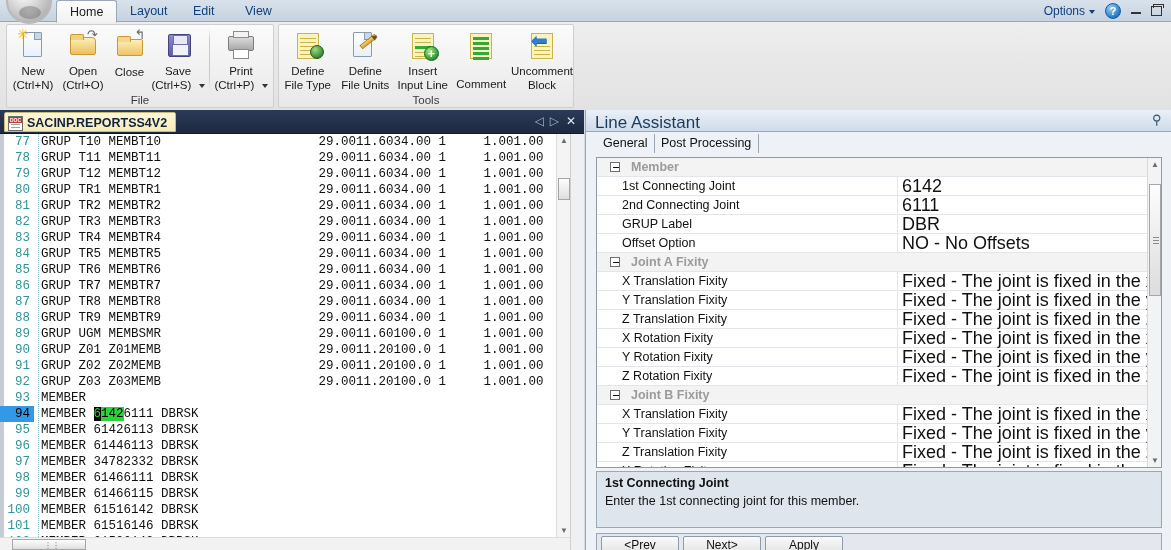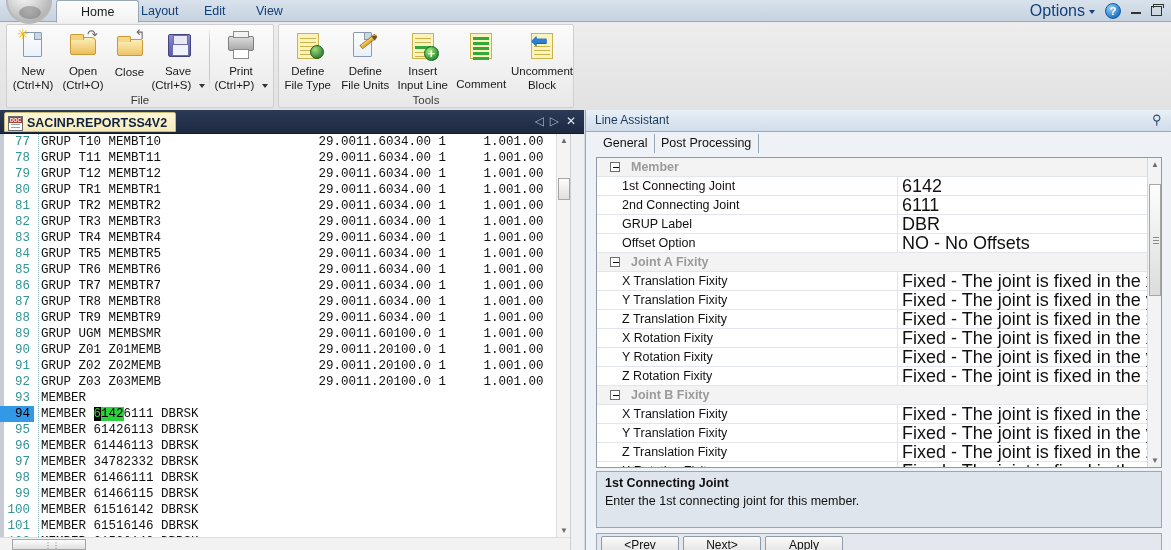--- a/index.html
+++ b/index.html
@@ -14,27 +14,27 @@
   
   #ribbon { position:absolute; left:0; top:0; width:1171px; height:110px;
     background:linear-gradient(#f0f0f0,#e2e2e2); }
   #tabstrip { position:absolute; left:0; top:0; width:1171px; height:22px;
     background:linear-gradient(#d9e2ec,#c5d2df); border-bottom:1px solid #9aa7b4; }
   #orb { position:absolute; left:6px; top:-22px; width:46px; height:46px; border-radius:50%;
     background:radial-gradient(circle at 38% 32%, #fdfdfd 0%, #cfcfcf 48%, #9d9d9d 100%);
     border:2px solid #b9b9b9; }
   #orb:after{ content:""; position:absolute; left:11px; top:26px; width:22px; height:13px;
     border-radius:50%; background:radial-gradient(circle at 50% 40%, #8f8f8f, #6f6f6f); opacity:.55;}
-  .rtab { position:absolute; top:0; height:22px; line-height:22px; padding:0 24px;
+  .rtab { position:absolute; top:0; height:22px; line-height:22px; padding:0 13px;
     font-size:12.5px; color:#12407a; cursor:default; }
   .rtab.active { background:linear-gradient(#fdfdfd,#f2f2f2); color:#1b1b1b;
     border:1px solid #9aa7b4; border-bottom:1px solid #f0f0f0; border-radius:3px 3px 0 0; top:0;
     height:23px; line-height:22px; }
   #opt { position:absolute; right:76px; top:0; height:22px; line-height:22px;
-    font-size:16px; color:#12407a; }
+    font-size:12px; color:#12407a; }
   .caret { display:inline-block; width:0;height:0; margin-left:4px;
     border-left:3.5px solid transparent;border-right:3.5px solid transparent;border-top:4px solid #12407a;
     vertical-align:middle;}
   #helpic { position:absolute; right:50px; top:3px; width:16px;height:16px;border-radius:50%;
     background:radial-gradient(circle at 35% 30%, #9fd2f5, #1b72c4 75%); border:1px solid #155fa5;
     color:#fff; font-size:11px; font-weight:bold; text-align:center; line-height:14px;}
   #minb{position:absolute;right:28px;top:3px;width:14px;height:14px;}
   #minb:after{content:"";position:absolute;left:2px;top:9px;width:10px;height:2px;background:#333;}
   #resb{position:absolute;right:8px;top:3px;width:14px;height:14px;}
   #resb:after{content:"";position:absolute;left:2px;top:3px;width:9px;height:8px;border:1.5px solid #333;}
@@ -132,21 +132,21 @@
     background:linear-gradient(#fdfdfd,#dfdfdf);border:1px solid #a6a6a6;}
   #hgrip{position:absolute;left:44px;top:3px;color:#777;font-size:8px;}
   #rightedge{position:absolute;right:0;top:24px;width:14px;height:416px;background:#eef0f2;
     border-left:1px solid #cfcfcf;}
 
   
   #panel{position:absolute;left:585px;top:110px;width:586px;height:440px;
     background:#eef1f5;border-left:1px solid #9aa7b4;}
   #phead{position:absolute;left:0;top:0;width:586px;height:22px;
     background:linear-gradient(#e9f0f7,#cfdcea);border-bottom:1px solid #9aa7b4;}
-  #ptitle{position:absolute;left:9px;top:3px;font-size:12px;color:#1b3a5c;}
+  #ptitle{position:absolute;left:9px;top:3px;font-size:17px;color:#1b3a5c;}
   #pin{position:absolute;right:8px;top:3px;width:12px;height:14px;color:#33506f;font-size:13px;line-height:13px;}
   #ptabs{position:absolute;left:0;top:22px;width:586px;height:22px;background:#eef1f5;}
   .ptab{position:absolute;top:2px;height:19px;line-height:19px;padding:0 7px;font-size:12.5px;color:#111;
     border-right:1px solid #9aa7b4;}
   .ptab.act{ }
   #grid{position:absolute;left:10px;top:47px;width:566px;height:311px;background:#fff;
     border:1px solid #8d9aa8;overflow:hidden;}
   .grow{position:relative;height:19px;line-height:19px;border-bottom:1px solid #e2e6ea;}
   .grow .nm{position:absolute;left:25px;top:0;font-size:12.5px;color:#111;}
   .grow .vl{position:absolute;left:305px;top:0;right:14px;font-size:18px;color:#111;

